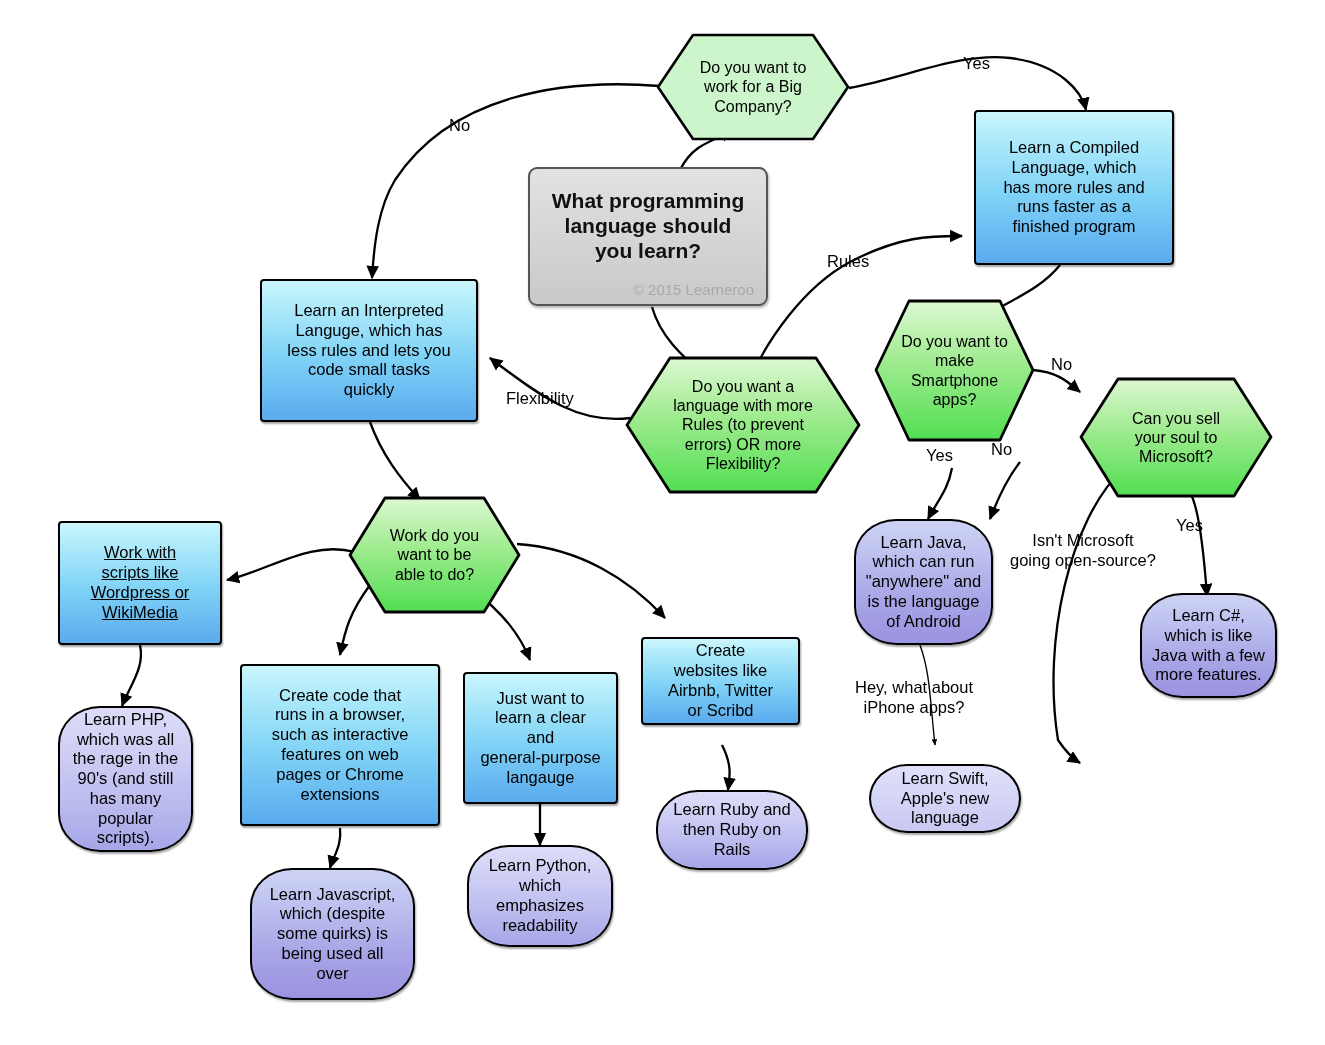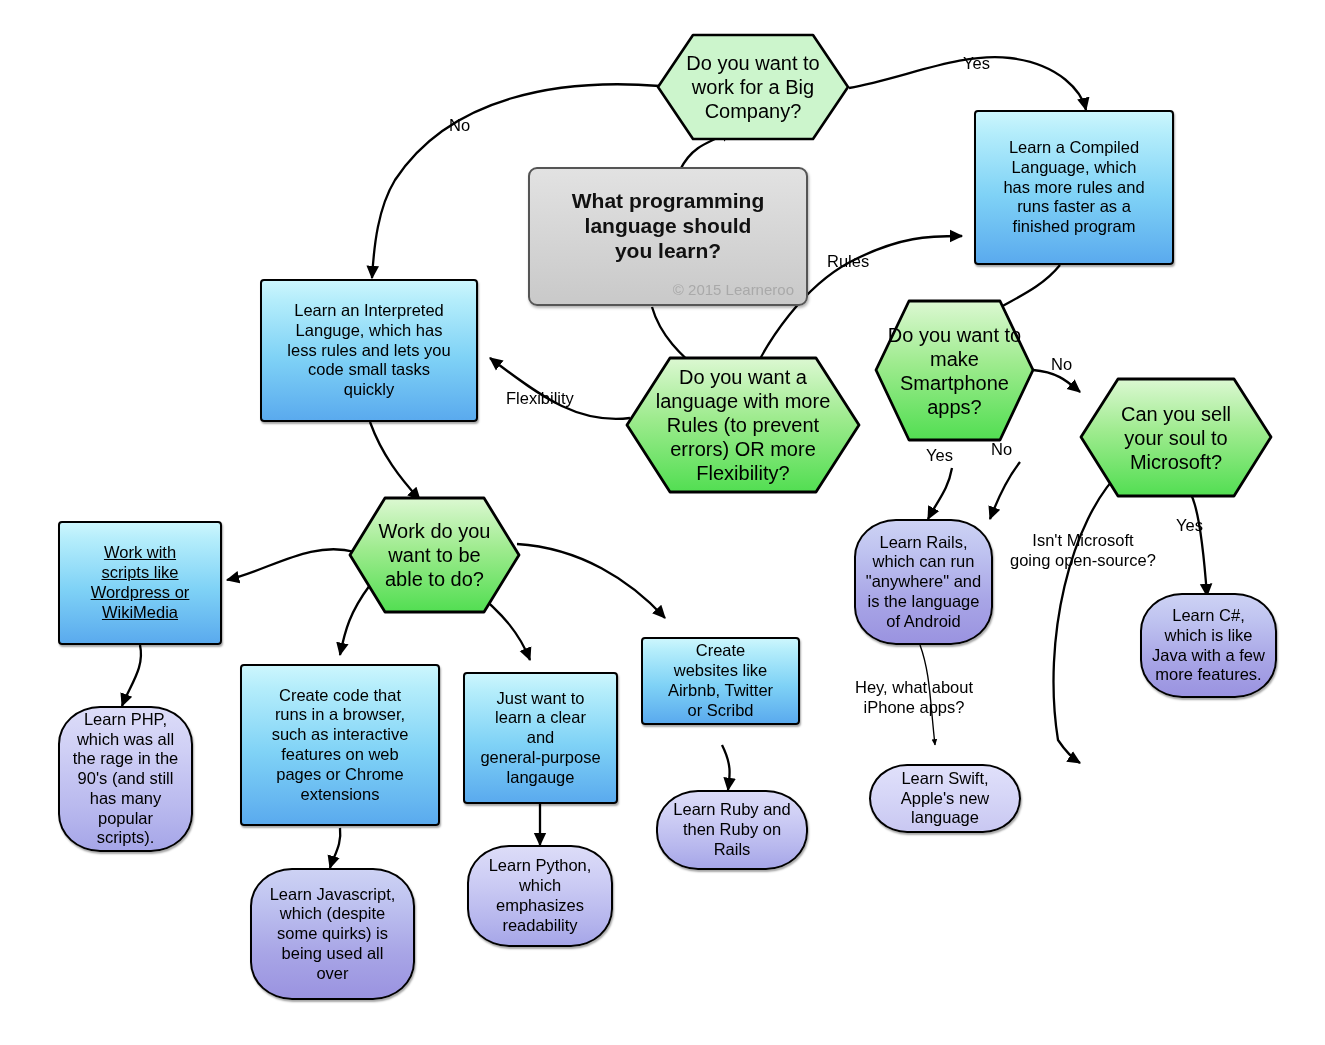--- a/index.html
+++ b/index.html
@@ -30,21 +30,21 @@
         background:linear-gradient(to bottom,#dcdcf8 0%,#cfcff5 30%,#b9b9ee 70%,#a6a6e8 100%);
         box-shadow:1px 2px 2px rgba(0,0,0,.35);}
   .term-deep{background:linear-gradient(to bottom,#cdd2f4 0%,#bfc3f0 25%,#a8a5e6 65%,#9a93e0 100%);}
   .term-pale{background:linear-gradient(to bottom,#e0e0fa 0%,#d6d6f7 45%,#c9c8f2 100%);}
 
   
   .hexwrap{position:absolute;z-index:3;}
   .hexwrap svg{position:absolute;left:0;top:0;overflow:visible;}
   .hexlabel{position:absolute;left:0;top:0;width:100%;height:100%;display:flex;
             align-items:center;justify-content:center;text-align:center;
-            font-size:20px;line-height:1.2;color:#000;white-space:pre-line;
+            font-size:16px;line-height:1.2;color:#000;white-space:pre-line;
             padding:0 26px;box-sizing:border-box;}
 
   .edgelabel{position:absolute;z-index:4;font-size:16.5px;color:#000;
              background:transparent;white-space:pre-line;text-align:center;line-height:1.2;}
 </style>
 </head>
 <body>
 
 <div id="stage">
 
@@ -100,21 +100,21 @@
       <path d="M1175,470 C1192,490 1200,500 1207,596" marker-end="url(#ah)"></path>
 
       <path d="M1122,470 C1070,520 1042,640 1058,740 C1066,752 1072,758 1080,763" marker-end="url(#ah)"></path>
     </g>
     <g fill="none" stroke="#000" stroke-width="1.35">
 
       <path d="M920,645 C930,672 930,700 935,745" marker-end="url(#ahs)"></path>
     </g>
   </svg>
 
-  <div class="node start" style="left:528px;top:167px;width:280px;height:139px;">
+  <div class="node start" style="left:528px;top:167px;width:240px;height:139px;">
     <div class="txt">What programming
 language should
 you learn?</div>
     <div class="copyright">© 2015 Learneroo</div>
   </div>
 
   <div class="hexwrap" style="left:655px;top:32px;width:196px;height:110px;">
     <svg width="196" height="110" viewBox="0 0 196 110">
       <polygon points="38,3 158,3 193,55 158,107 38,107 3,55" fill="#ccf5cc" stroke="#000" stroke-width="2.6" stroke-linejoin="round"></polygon>
     </svg>
@@ -231,21 +231,21 @@
   </div>
 
   <div class="node rect" style="left:641px;top:637px;width:159px;height:88px;justify-content:flex-end;">
     <div class="txt">Create
 websites like
 Airbnb, Twitter
 or Scribd</div>
   </div>
 
   <div class="node term term-deep" style="left:854px;top:519px;width:139px;height:126px;">
-    <div class="txt">Learn Rails,
+    <div class="txt">Learn Java,
 which can run
 "anywhere" and
 is the language
 of Android</div>
   </div>
 
   <div class="node term" style="left:58px;top:706px;width:135px;height:146px;">
     <div class="txt">Learn PHP,
 which was all
 the rage in the

